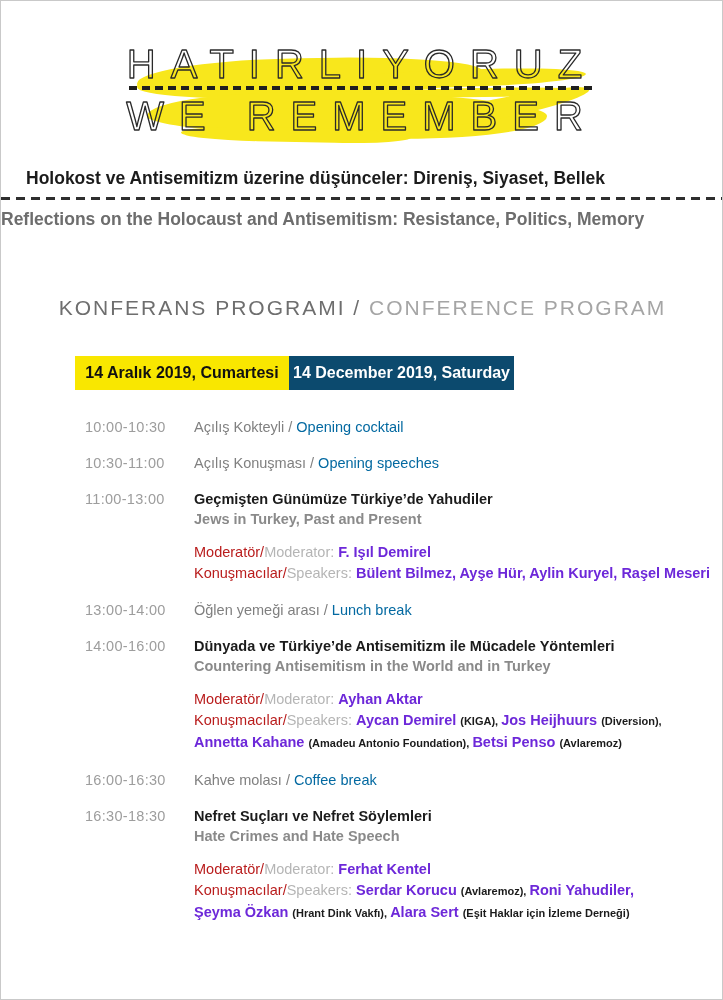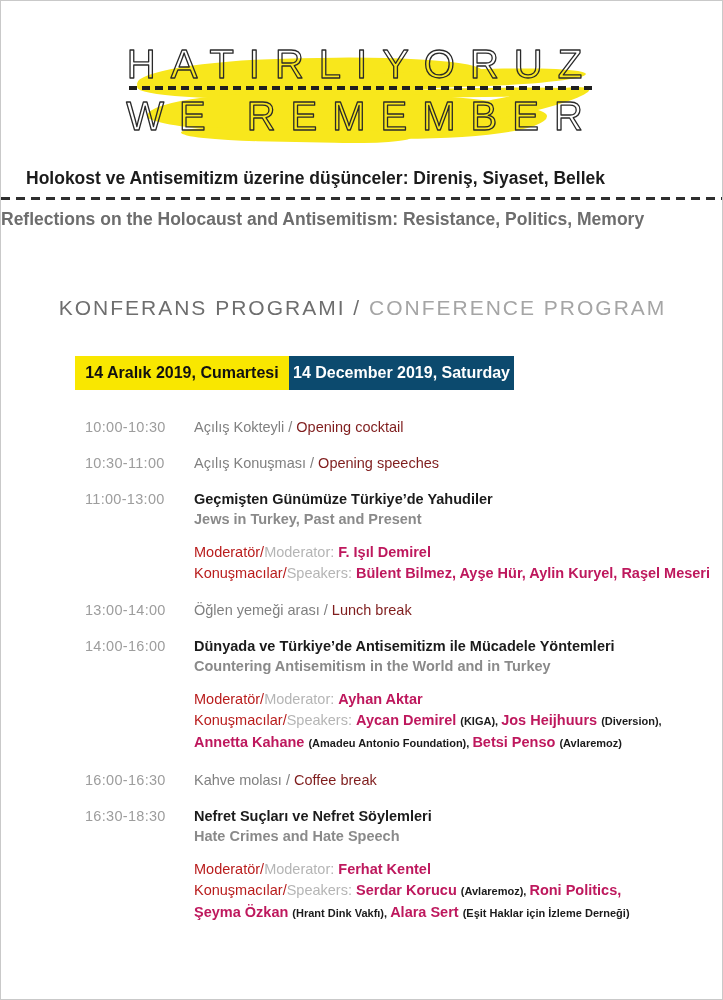--- a/index.html
+++ b/index.html
@@ -40,27 +40,27 @@
   .date-cell { height:34px; line-height:34px; text-align:center; }
   .date-tr { width:214px; background:#F9E700; color:#111111; }
   .date-en { width:225px; background:#0c4a6e; color:#ffffff; }
 
   
   .schedule { position:absolute; top:416px; left:84px; width:610px; font-size:14.5px; }
   .row { display:flex; align-items:flex-start; margin-bottom:16px; }
   .time { width:109px; flex-shrink:0; color:#9d9d9d; line-height:20px; letter-spacing:0.3px; }
   .content { line-height:20px; }
   .line-tr { color:#808080; }
-  .line-en { color:#7f1d1d; }
+  .line-en { color:#0369a1; }
   .stitle-tr { font-weight:bold; color:#1b1b1b; line-height:20px; white-space:nowrap; }
   .stitle-en { font-weight:bold; color:#8a8a8a; line-height:20px; white-space:nowrap; }
   .people { margin-top:13px; line-height:21px; white-space:nowrap; }
   .lbl-tr { color:#b91c1c; }
   .lbl-en { color:#b5b5b5; }
-  .nm  { font-weight:bold; color:#be185d; }
+  .nm  { font-weight:bold; color:#6d28d9; }
   .org { font-weight:bold; color:#1b1b1b; font-size:11px; }
 </style>
 </head>
 <body>
 
 <div class="page">
 
   <div class="logo">
     <div class="brush br-a"></div>
     <div class="brush br-b"></div>
@@ -133,20 +133,20 @@
       <div class="content"><span class="line-tr">Kahve molası / </span><span class="line-en">Coffee break</span></div>
     </div>
 
     <div class="row">
       <div class="time">16:30-18:30</div>
       <div class="content">
         <div class="stitle-tr">Nefret Suçları ve Nefret Söylemleri</div>
         <div class="stitle-en">Hate Crimes and Hate Speech</div>
         <div class="people">
           <div><span class="lbl-tr">Moderatör/</span><span class="lbl-en">Moderator: </span><span class="nm">Ferhat Kentel</span></div>
-          <div><span class="lbl-tr">Konuşmacılar/</span><span class="lbl-en">Speakers: </span><span class="nm">Serdar Korucu </span><span class="org">(Avlaremoz), </span><span class="nm">Roni Politics,</span></div>
+          <div><span class="lbl-tr">Konuşmacılar/</span><span class="lbl-en">Speakers: </span><span class="nm">Serdar Korucu </span><span class="org">(Avlaremoz), </span><span class="nm">Roni Yahudiler,</span></div>
           <div><span class="nm">Şeyma Özkan </span><span class="org">(Hrant Dink Vakfı), </span><span class="nm">Alara Sert </span><span class="org">(Eşit Haklar için İzleme Derneği)</span></div>
         </div>
       </div>
     </div>
 
   </div>
 </div>
 
 </body></html>

